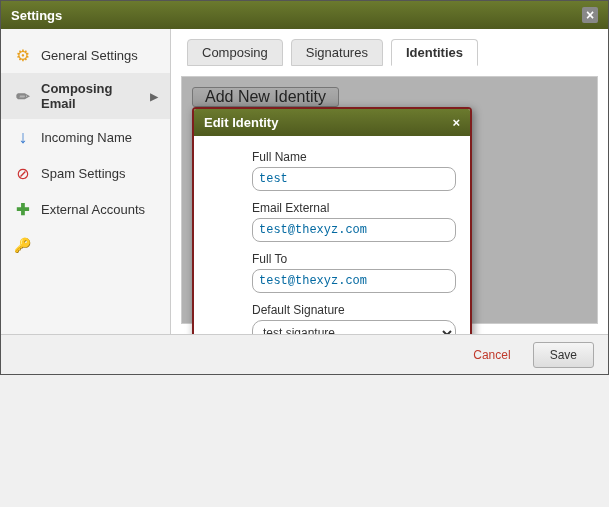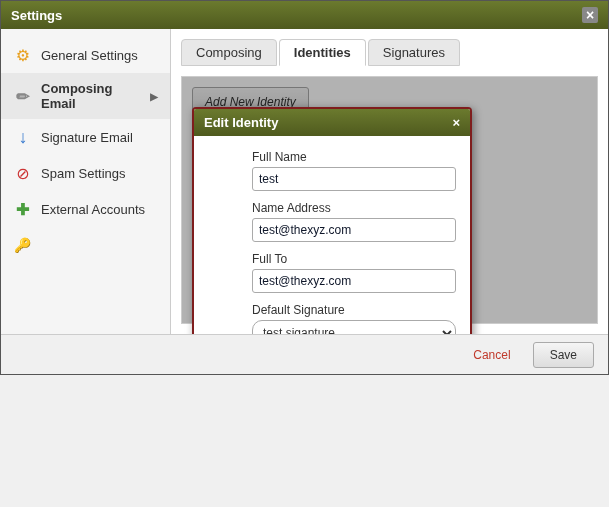--- a/index.html
+++ b/index.html
@@ -113,46 +113,46 @@
     }
 
     .tab {
       padding: 5px 14px;
       border: 1px solid #ccc;
       border-radius: 4px 4px 0 0;
       cursor: pointer;
       background: #e8e8e8;
       color: #333;
       font-size: 13px;
+      margin-left: 6px;
     }
 
     .tab.active {
       background: #fff;
       border-bottom-color: #fff;
       font-weight: bold;
       color: #333;
     }
 
     .tab-content {
       border: 1px solid #ccc;
       padding: 10px;
       flex: 1;
       position: relative;
       background: #fff;
     }
 
     .add-identity-btn {
-      padding: 7px 12px;
+      padding: 0 12px;
       background: linear-gradient(to bottom, #f5f5f5, #ddd);
       border: 1px solid #aaa;
       border-radius: 3px;
       cursor: pointer;
-      font-size: 12px;
-      color: #333;
-      font-style: italic;
+      font-size: 16px;
+      color: #333;
     }
 
     
     .modal-overlay {
       position: absolute;
       top: 0;
       left: 0;
       right: 0;
       bottom: 0;
       background: rgba(0,0,0,0.3);
@@ -209,23 +209,24 @@
       display: block;
       font-size: 12px;
       color: #333;
       margin-bottom: 3px;
     }
 
     .form-input {
       width: 100%;
       padding: 4px 6px;
       border: 1px solid #aaa;
-      border-radius: 3px;
-      font-size: 12px;
-      color: #0f172a;
+      border-radius: 8px;
+      font-size: 12px;
+      color: #0369a1;
+      font-family: Liberation Mono, monospace;
     }
 
     .form-select {
       width: 100%;
       padding: 4px 6px;
       border: 1px solid #aaa;
       border-radius: 10px;
       font-size: 12px;
       color: #333;
       background: #fff;
@@ -315,21 +316,21 @@
       </div>
 
       <div class="sidebar-item active">
         <span class="icon icon-compose" style="color:#888;">✏</span>
         <span class="label">Composing Email</span>
         <span class="arrow">▶</span>
       </div>
 
       <div class="sidebar-item">
         <span class="icon icon-incoming" style="color:#3a7bce; font-size:18px; font-weight:bold;">↓</span>
-        <span class="label">Signature Email</span>
+        <span class="label">Incoming Name</span>
       </div>
 
       <div class="sidebar-item">
         <span class="icon icon-spam" style="color:#cc3333; font-size:16px;">⊘</span>
         <span class="label">Spam Settings</span>
       </div>
 
       <div class="sidebar-item">
         <span class="icon icon-external" style="color:#4a9e3e; font-size:16px; font-weight:bold;">✚</span>
         <span class="label">External Accounts</span>
@@ -340,25 +341,25 @@
       </div>
 
     </div>
 
     <div class="content-area">
 
       <div class="tabs">
         <div class="tab">
           <span>Composing</span>
         </div>
+        <div class="tab">
+          <span>Signatures</span>
+        </div>
         <div class="tab active">
           <span>Identities</span>
-        </div>
-        <div class="tab">
-          <span>Signatures</span>
         </div>
       </div>
 
       <div class="tab-content">
         <button class="add-identity-btn">Add New Identity</button>
 
         
         <div class="modal-overlay">
           <div class="modal">
 
@@ -368,21 +369,21 @@
             </div>
 
             <div class="modal-body">
 
               <div class="form-group">
                 <label class="form-label">Full Name</label>
                 <input class="form-input" type="text" value="test" style="">
               </div>
 
               <div class="form-group">
-                <label class="form-label">Name Address</label>
+                <label class="form-label">Email External</label>
                 <input class="form-input" type="text" value="test@thexyz.com" style="">
               </div>
 
               <div class="form-group">
                 <label class="form-label">Full To</label>
                 <input class="form-input" type="text" value="test@thexyz.com" style="">
               </div>
 
               <div class="form-group">
                 <label class="form-label">Default Signature</label>

